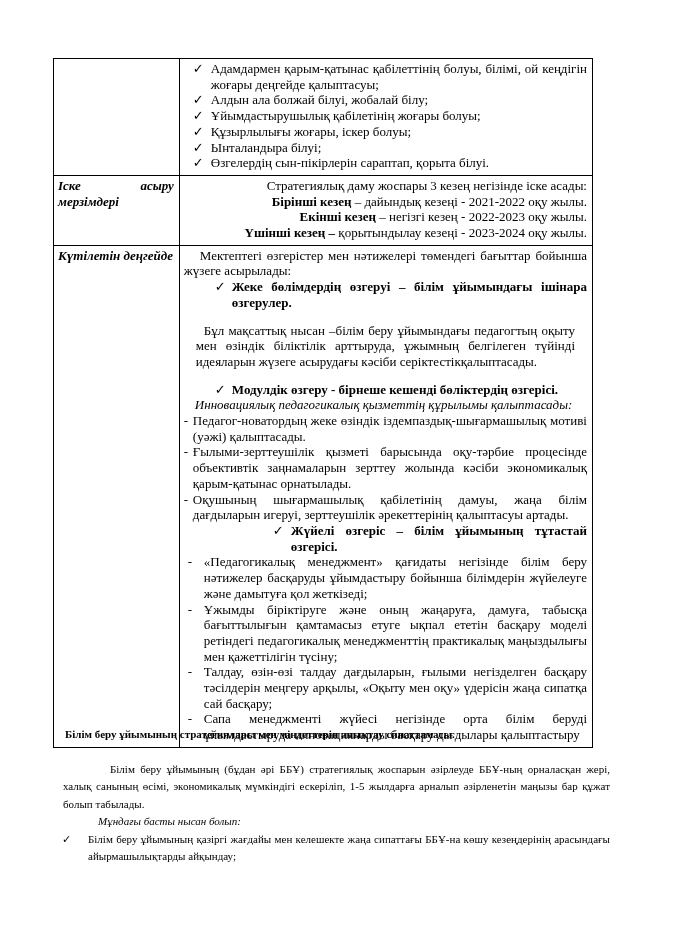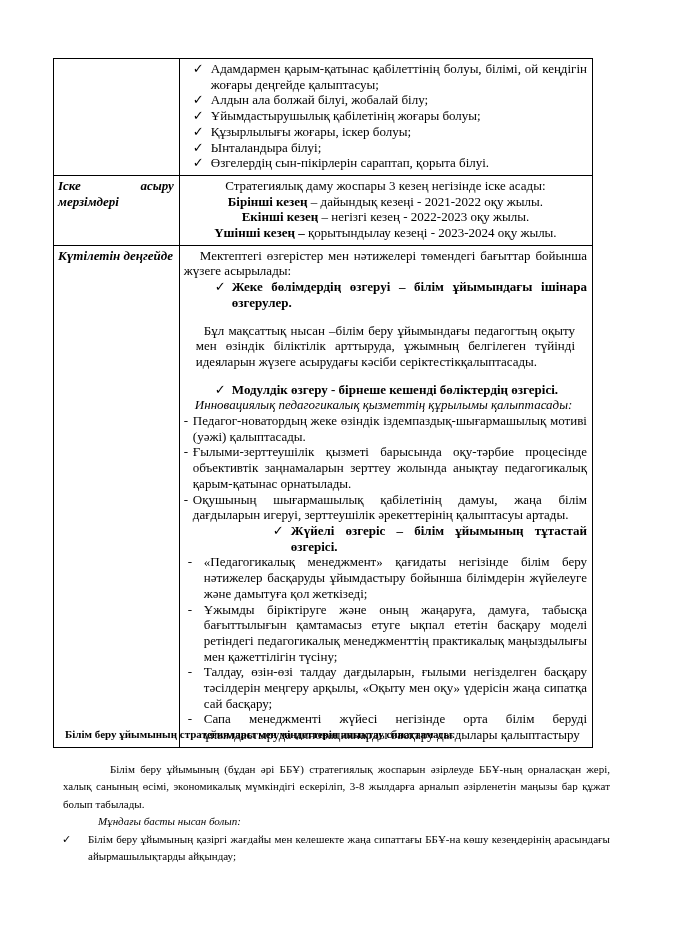--- a/index.html
+++ b/index.html
@@ -36,21 +36,21 @@
 
   ul.plain { margin: 0; padding: 0; list-style: none; }
 
   
   .check-list li { position: relative; padding-left: 27px; text-align: justify; }
   .check-list .check { position: absolute; left: 9px; top: 0; }
 
   .check { font-family: "DejaVu Sans", sans-serif; }
 
   
-  .r2-line { text-align: center; }
+  .r2-line { text-align: right; }
 
   
   .p-intro { text-indent: 16px; text-align: justify; margin: 0; }
   .check-item { position: relative; padding-left: 48px; font-weight: bold; text-align: justify; }
   .check-item .check { position: absolute; left: 31px; top: 0; }
   .check-item.centered { padding-left: 107px; }
   .check-item.centered .check { left: 89px; }
   .p-body { text-indent: 8px; text-align: justify; margin: 12px; }
   .p-italic { font-style: italic; text-indent: 11px; text-align: justify; margin: 0; }
   .dash-list-1 li { position: relative; padding-left: 9px; text-align: justify; }
@@ -112,37 +112,37 @@
         <div class="check-item"><span class="check">✓</span><span>Жеке бөлімдердің өзгеруі – білім ұйымындағы ішінара өзгерулер.</span></div>
 
         <p class="p-body">Бұл мақсаттық нысан –білім беру ұйымындағы педагогтың оқыту мен өзіндік біліктілік арттыруда, ұжымның белгілеген түйінді идеяларын жүзеге асырудағы  кәсіби серіктестікқалыптасады.</p>
 
         <div class="check-item"><span class="check">✓</span><span>Модулдік өзгеру -  бірнеше кешенді бөліктердің өзгерісі.</span></div>
 
         <p class="p-italic">Инновациялық педагогикалық қызметтің құрылымы қалыптасады:</p>
 
         <ul class="plain dash-list-1">
           <li><span class="dash">-</span><span>Педагог-новатордың жеке өзіндік іздемпаздық-шығармашылық мотиві (уәжі) қалыптасады.</span></li>
-          <li><span class="dash">-</span><span>Ғылыми-зерттеушілік қызметі барысында оқу-тәрбие процесінде объективтік заңнамаларын зерттеу жолында анықтау педагогикалық қарым-қатынас орнатылады.</span></li>
+          <li><span class="dash">-</span><span>Ғылыми-зерттеушілік қызметі барысында оқу-тәрбие процесінде объективтік заңнамаларын зерттеу жолында кәсіби экономикалық қарым-қатынас орнатылады.</span></li>
           <li><span class="dash">-</span><span>Оқушының шығармашылық қабілетінің дамуы, жаңа білім дағдыларын игеруі, зерттеушілік әрекеттерінің қалыптасуы артады.</span></li>
         </ul>
 
         <div class="check-item centered"><span class="check">✓</span><span>Жүйелі өзгеріс – білім ұйымының тұтастай өзгерісі.</span></div>
 
         <ul class="plain dash-list-2">
           <li><span class="dash">-</span><span>«Педагогикалық менеджмент»  қағидаты негізінде білім беру нәтижелер басқаруды ұйымдастыру бойынша білімдерін жүйелеуге және дамытуға қол жеткізеді;</span></li>
           <li><span class="dash">-</span><span>Ұжымды біріктіруге және оның жаңаруға, дамуға, табысқа бағыттылығын қамтамасыз етуге ықпал ететін басқару моделі ретіндегі педагогикалық менеджменттің практикалық маңыздылығы мен қажеттілігін түсіну;</span></li>
           <li><span class="dash">-</span><span>Талдау, өзін-өзі талдау дағдыларын, ғылыми негізделген басқару тәсілдерін меңгеру арқылы, «Оқыту мен оқу» үдерісін жаңа сипатқа сай басқару;</span></li>
           <li><span class="dash">-</span><span>Сапа менеджменті жүйесі негізінде орта білім беруді ұйымдастыруда инновацияларды басқару дағдылары қалыптастыру</span></li>
         </ul>
       </td>
     </tr>
   </tbody>
     </table>
 
   <div class="section">
     <p class="section-heading">Білім беру ұйымының стратегиялары мен міндеттерін анықтау сипаттамасы.</p>
-    <p class="section-para">Білім беру ұйымының (бұдан әрі ББҰ) стратегиялық жоспарын әзірлеуде ББҰ-ның орналасқан жері, халық санының өсімі, экономикалық мүмкіндігі ескеріліп, 3-8 жылдарға арналып әзірленетін маңызы бар құжат болып табылады.</p>
+    <p class="section-para">Білім беру ұйымының (бұдан әрі ББҰ) стратегиялық жоспарын әзірлеуде ББҰ-ның орналасқан жері, халық санының өсімі, экономикалық мүмкіндігі ескеріліп, 1-5 жылдарға арналып әзірленетін маңызы бар құжат болып табылады.</p>
     <p class="section-sub">Мұндағы басты нысан болып:</p>
     <div class="bottom-check"><span class="check">✓</span><span>Білім беру ұйымының қазіргі жағдайы мен келешекте жаңа сипаттағы ББҰ-на   көшу кезеңдерінің арасындағы айырмашылықтарды айқындау;</span></div>
   </div>
 
 </div>
 
 </body></html>

